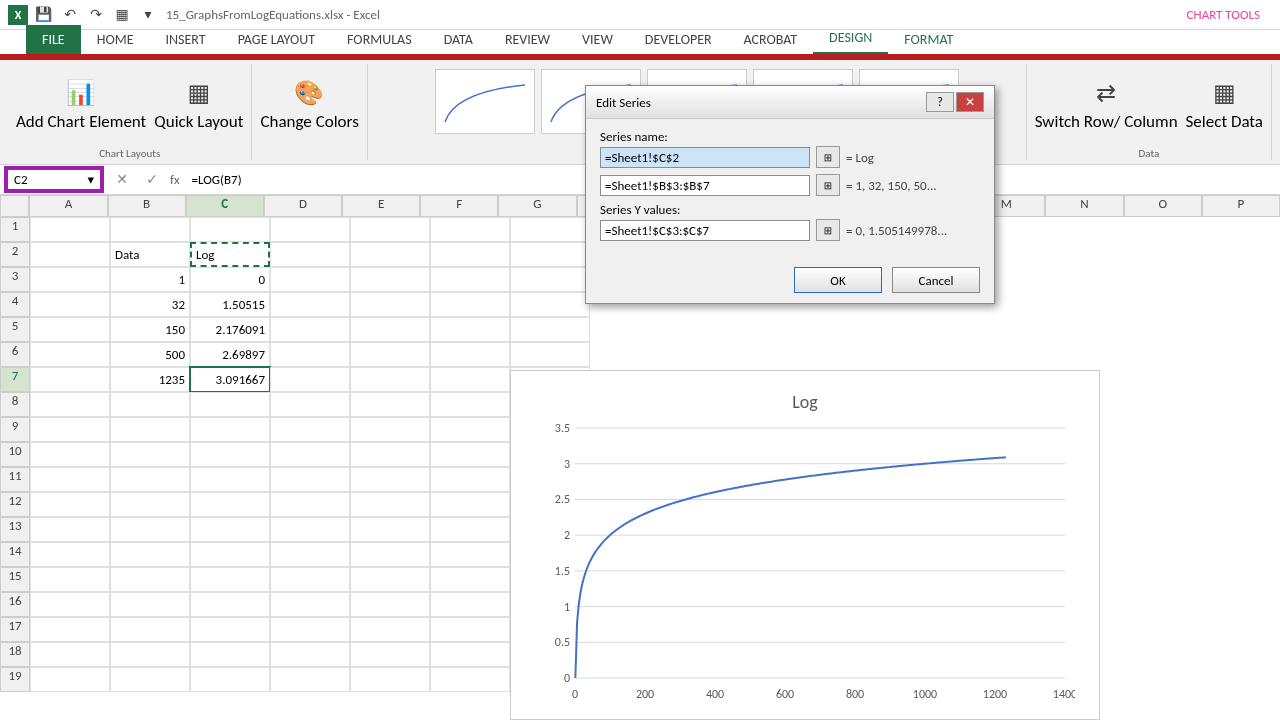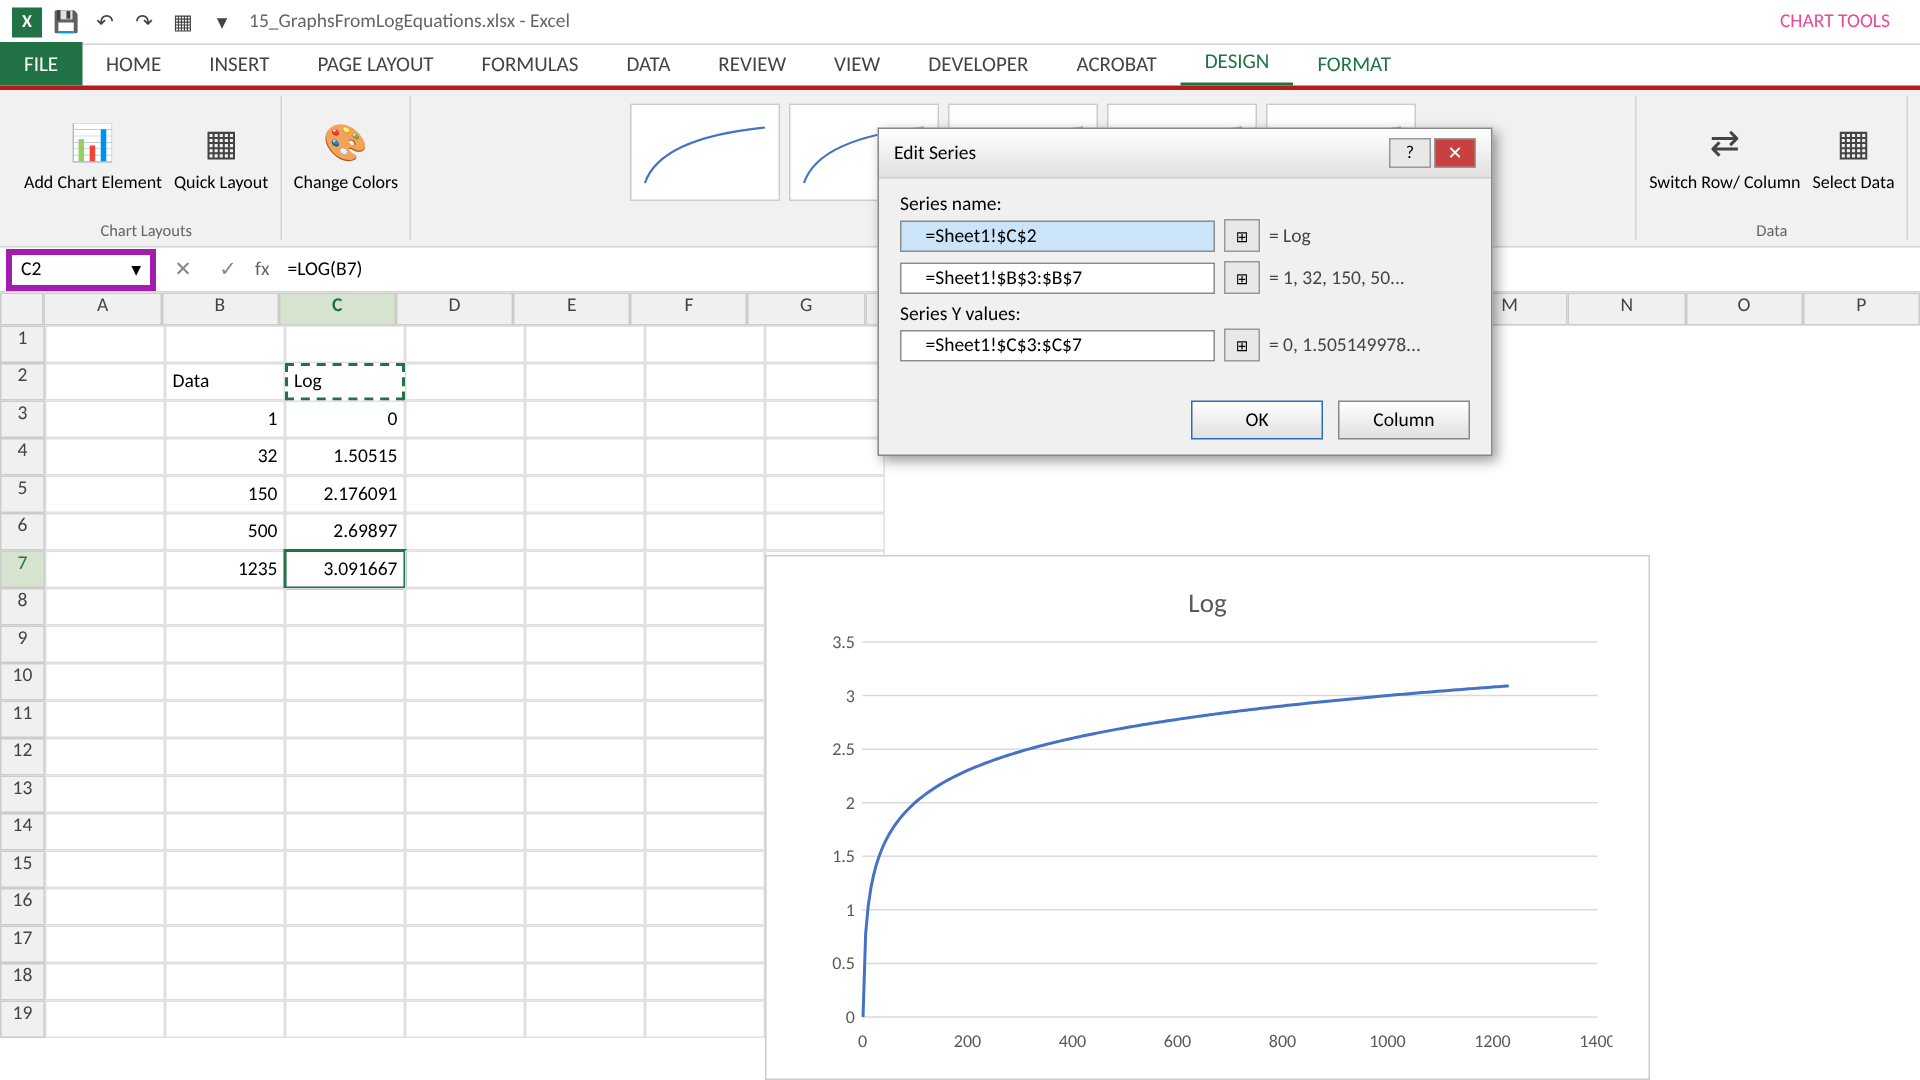--- a/index.html
+++ b/index.html
@@ -3,32 +3,32 @@
 <meta charset="utf-8">
 <style>
 *{box-sizing:border-box;margin:0;padding:0;font-family:"Segoe UI",Calibri,sans-serif}
 body{width:1280px;height:720px;background:#fff;overflow:hidden;position:relative}
 .titlebar{height:30px;background:#fff;display:flex;align-items:center;border-bottom:1px solid #d4d4d4}
 .qat{display:flex;align-items:center;gap:6px;padding:0 8px}
 .qat-icon{width:20px;height:20px;display:flex;align-items:center;justify-content:center;font-size:14px;color:#444}
 .excel-logo{background:#217346;color:#fff;font-weight:bold;font-size:12px;width:20px;height:20px;display:flex;align-items:center;justify-content:center}
 .title-text{flex:1;text-align:left;color:#666;font-size:13px}
 .chart-tools{color:#ec4899;font-weight:400;font-size:13px;padding:0 20px}
-.ribbon-tabs{height:30px;display:flex;align-items:flex-end;border-bottom:3px solid #b91c1c;padding-left:0}
+.ribbon-tabs{height:30px;display:flex;align-items:flex-end;border-bottom:6px solid #b91c1c;padding-left:26px}
 .tab{padding:6px 16px;font-size:14px;color:#444;cursor:pointer}
 .tab.file{background:#217346;color:#fff}
 .tab.active{color:#217346;border-bottom:2px solid #217346}
 .tab.contextual{color:#217346}
 .ribbon{height:105px;background:#f1f1f1;border-bottom:1px solid #d4d4d4;display:flex;padding:4px 8px}
 .ribbon-group{display:flex;flex-direction:column;align-items:center;padding:0 8px;border-right:1px solid #d4d4d4}
 .ribbon-group-content{display:flex;gap:8px;flex:1}
 .ribbon-group-label{font-size:11px;color:#666;padding-top:2px}
 .big-btn{display:flex;flex-direction:column;align-items:center;justify-content:center;gap:4px;min-width:50px;cursor:pointer}
 .big-btn-icon{width:32px;height:32px;display:flex;align-items:center;justify-content:center;font-size:24px;color:#444}
-.big-btn-label{font-size:12px;text-align:center;line-height:1.2}
+.big-btn-label{font-size:17px;text-align:center;line-height:1.2}
 .chart-styles{flex:1;display:flex;gap:6px;align-items:center;flex-wrap:wrap;max-height:75px;overflow:hidden}
 .style-thumb{width:100px;height:65px;background:#fff;border:1px solid #ccc;display:flex;align-items:center;justify-content:center;position:relative}
 .style-thumb svg{width:90px;height:50px}
 .formula-bar{height:30px;display:flex;align-items:center;border-bottom:1px solid #d4d4d4;padding:0 4px;gap:6px}
 .name-box{width:100px;border:4px solid #a21caf;padding:2px 6px;font-size:13px;display:flex;justify-content:space-between;align-items:center}
 .fx-label{font-size:13px;color:#666}
 .formula-input{flex:1;font-size:13px;padding:2px 6px}
 .fb-btn{width:24px;text-align:center;color:#888;cursor:pointer;font-size:14px}
 .grid-area{position:relative;height:525px;overflow:hidden}
 .col-headers{display:flex;height:22px;position:sticky;top:0}
@@ -48,21 +48,21 @@
 .chart-plot{width:540px;height:280px;position:relative}
 .dialog{position:absolute;left:585px;top:85px;width:410px;background:#f0f0f0;border:1px solid #888;box-shadow:3px 3px 8px rgba(0,0,0,0.4);z-index:100}
 .dialog-title{background:linear-gradient(#fff,#e0e0e0);padding:6px 10px;font-size:13px;display:flex;justify-content:space-between;align-items:center;border-bottom:1px solid #ccc}
 .dlg-btns{display:flex;gap:2px}
 .dlg-btn{width:28px;height:20px;border:1px solid #999;background:#e8e8e8;display:flex;align-items:center;justify-content:center;font-size:12px;cursor:pointer}
 .dlg-btn.close{background:#c94040;color:#fff}
 .dialog-body{padding:10px 14px}
 .dlg-field{margin-bottom:6px}
 .dlg-label{font-size:13px;margin-bottom:2px}
 .dlg-row{display:flex;align-items:center;gap:6px}
-.dlg-input{width:210px;border:1px solid #8c8c8c;padding:2px 16px;font-size:13px;background:#fff}
+.dlg-input{width:210px;border:1px solid #8c8c8c;padding:2px 4px;font-size:13px;background:#fff}
 .dlg-input.sel{background:#cce4f7}
 .range-btn{width:24px;height:22px;border:1px solid #999;background:#e8e8e8;cursor:pointer;display:flex;align-items:center;justify-content:center;font-size:10px}
 .dlg-result{font-size:13px;color:#444;flex:1;white-space:nowrap;overflow:hidden}
 .dialog-footer{display:flex;justify-content:flex-end;gap:10px;padding:10px 14px}
 .dlg-action{width:88px;height:26px;border:1px solid #888;background:linear-gradient(#fff,#e0e0e0);font-size:13px;cursor:pointer}
 .dlg-action.primary{border:1px solid #2a6dc0}
 </style>
 </head>
 <body>
 
@@ -442,15 +442,15 @@
       <div class="dlg-label">Series Y values:</div>
       <div class="dlg-row">
         <input class="dlg-input" value="=Sheet1!$C$3:$C$7" style="">
         <div class="range-btn">⊞</div>
         <div class="dlg-result">= 0, 1.505149978...</div>
       </div>
     </div>
   </div>
   <div class="dialog-footer">
     <button class="dlg-action primary">OK</button>
-    <button class="dlg-action">Column</button>
+    <button class="dlg-action">Cancel</button>
   </div>
 </div>
 
 </body></html>

